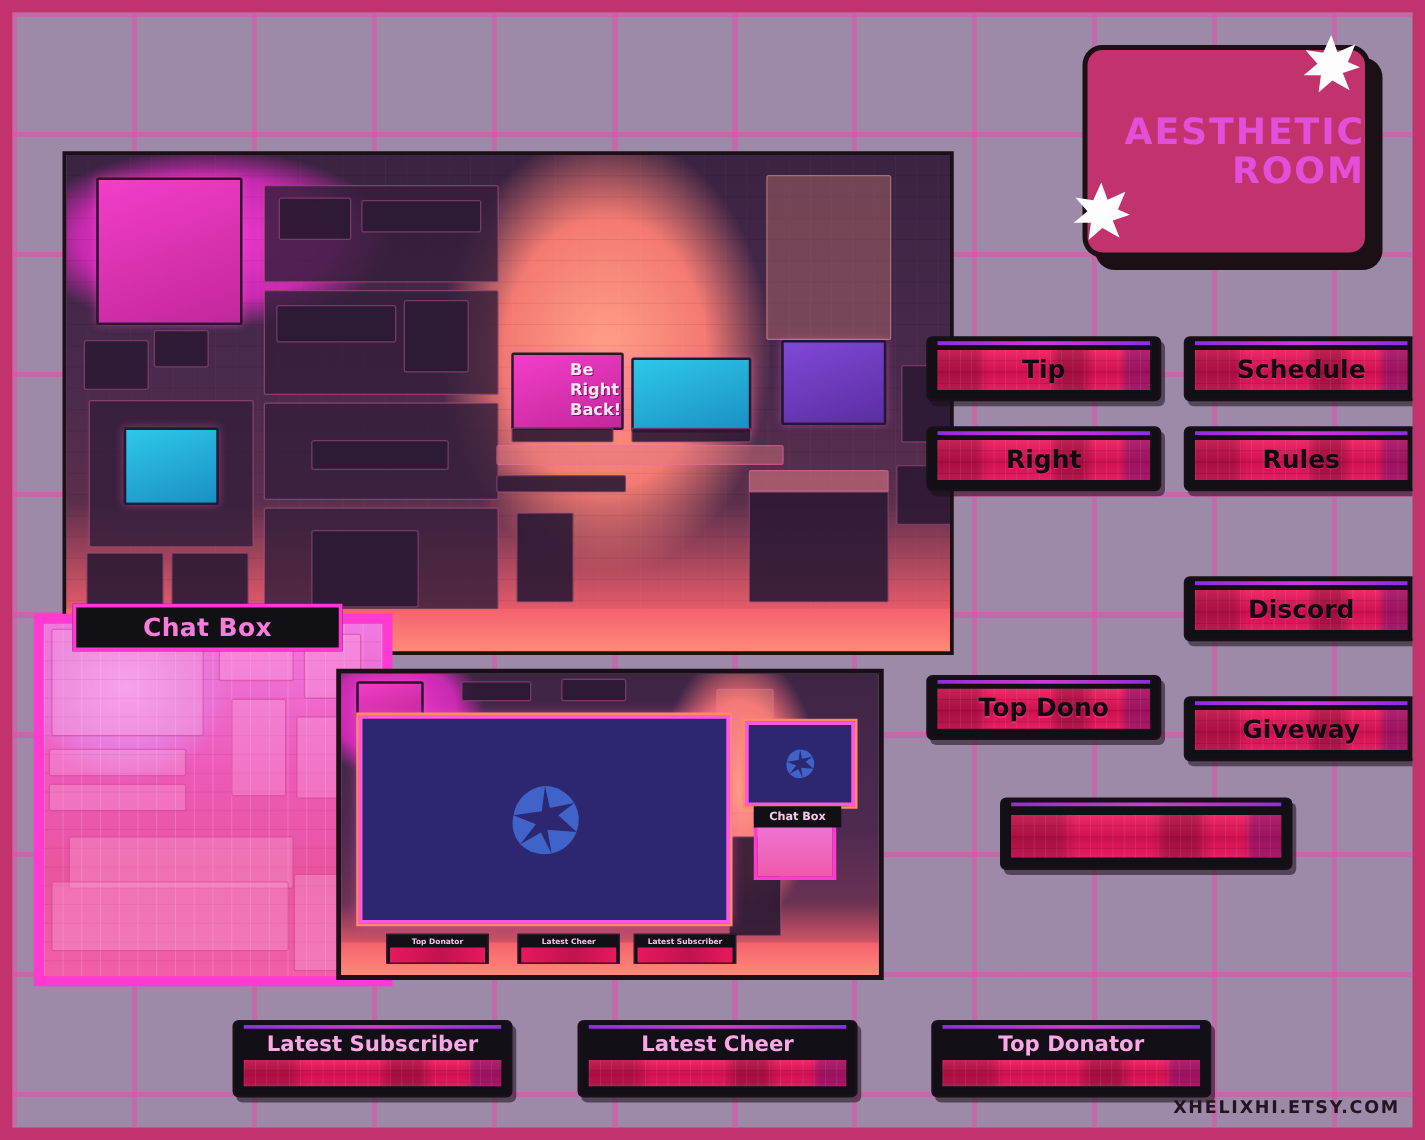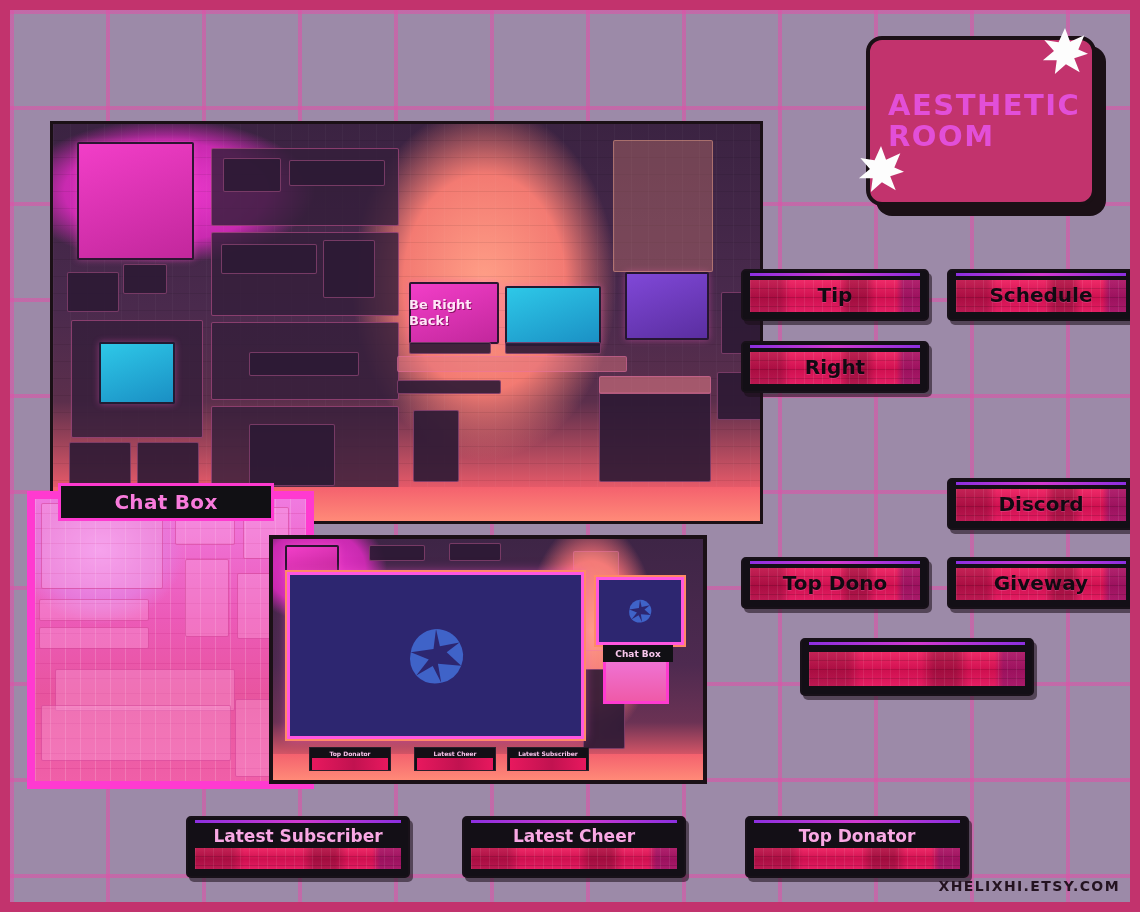--- a/index.html
+++ b/index.html
@@ -68,20 +68,21 @@
     display: flex; align-items: center;
   }
   #badge-text {
     padding-left: 18px;
     font-family: "DejaVu Sans", sans-serif;
     font-size: 29px; font-weight: bold;
     line-height: 1.08;
     letter-spacing: 1.5px;
     color: #e24fd8;
     text-transform: uppercase;
+    text-align: right;
   }
   .star {
     position: absolute;
     width: 46px; height: 46px;
     background: #fdfdfd;
     filter: drop-shadow(1px 2px 0 #2a1620);
     clip-path: polygon(
       50% 0%, 61% 30%, 92% 16%, 79% 47%, 100% 56%,
       70% 66%, 82% 96%, 52% 79%, 28% 100%, 32% 70%,
       2% 70%, 26% 50%, 5% 26%, 36% 31%);
@@ -133,20 +134,21 @@
     background: linear-gradient(to bottom, #f4616e, #ff8a78);
   }
   #brb {
     position: absolute;
     display: flex; flex-direction: column;
     align-items: center; justify-content: center;
     color: #ffe7f8;
     font-family: "DejaVu Sans", sans-serif;
     font-weight: bold;
     text-shadow: 1px 1px 0 rgba(120,10,80,.8);
+    padding-left: 47px;
   }
   #main-art {
     position: absolute;
     left: 40px; top: 111px; width: 713px; height: 403px;
     border: 3px solid #1b1016;
   }
 
   
   #chatbox-panel {
     position: absolute; left: 17px; top: 481px;
@@ -467,30 +469,34 @@
     </div>
 
     <div class="panel btn-panel" style="left:707px;top:259px;">
       <div class="panel-strip"></div>
       <div class="panel-label">Tip</div>
     </div>
     <div class="panel btn-panel" style="left:707px;top:331px;">
       <div class="panel-strip"></div>
       <div class="panel-label">Right</div>
     </div>
-    <div class="panel btn-panel" style="left:707px;top:547px;padding-left:44px;">
+    <div class="panel btn-panel" style="left:707px;top:530px;padding-left:44px;">
       <div class="panel-strip"></div>
       <div class="panel-label">Top Dono</div>
     </div>
 
     <div class="panel btn-panel" style="left:913px;top:259px;text-decoration:underline;">
       <div class="panel-strip"></div>
       <div class="panel-label">Schedule</div>
     </div>
-    <div class="panel btn-panel" style="left:913px;top:468px;">
+    <div class="panel btn-panel" style="left:913px;top:331px;">
+      <div class="panel-strip"></div>
+      <div class="panel-label">Rules</div>
+    </div>
+    <div class="panel btn-panel" style="left:913px;top:451px;">
       <div class="panel-strip"></div>
       <div class="panel-label">Discord</div>
     </div>
     <div class="panel btn-panel" style="left:913px;top:547px;">
       <div class="panel-strip"></div>
       <div class="panel-label">Giveway</div>
     </div>
 
     <div class="panel" id="blank-panel">
       <div class="panel-strip"></div>

